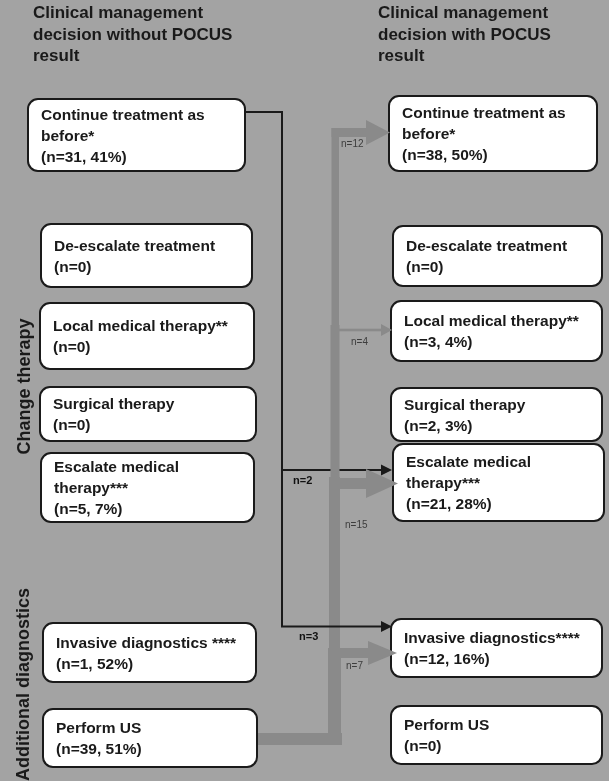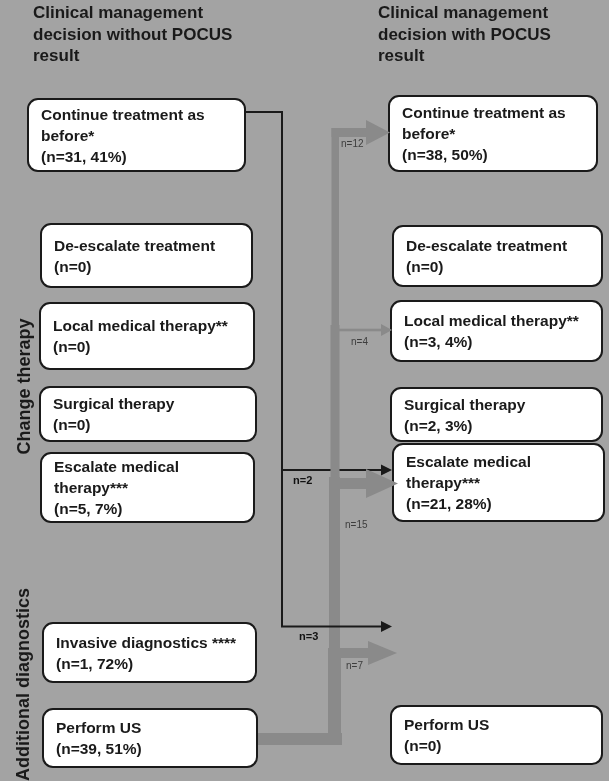--- a/index.html
+++ b/index.html
@@ -83,21 +83,21 @@
     <div class="txt">Surgical therapy
 (n=0)</div>
   </div>
   <div class="box" style="left:40px;top:452px;width:215px;height:71px;">
     <div class="txt">Escalate medical
 therapy***
 (n=5, 7%)</div>
   </div>
   <div class="box" style="left:42px;top:622px;width:215px;height:61px;">
     <div class="txt">Invasive diagnostics ****
-(n=1, 72%)</div>
+(n=1, 52%)</div>
   </div>
   <div class="box" style="left:42px;top:708px;width:216px;height:60px;">
     <div class="txt">Perform US
 (n=39, 51%)</div>
   </div>
 
   <div class="box" style="left:388px;top:95px;width:210px;height:77px;">
     <div class="txt">Continue treatment as
 before*
 (n=38, 50%)</div>
@@ -111,20 +111,24 @@
 (n=3, 4%)</div>
   </div>
   <div class="box" style="left:390px;top:387px;width:213px;height:55px;">
     <div class="txt">Surgical therapy
 (n=2, 3%)</div>
   </div>
   <div class="box" style="left:392px;top:443px;width:213px;height:79px;">
     <div class="txt">Escalate medical
 therapy***
 (n=21, 28%)</div>
+  </div>
+  <div class="box" style="left:390px;top:618px;width:213px;height:60px;">
+    <div class="txt">Invasive diagnostics****
+(n=12, 16%)</div>
   </div>
   <div class="box" style="left:390px;top:705px;width:213px;height:60px;">
     <div class="txt">Perform US
 (n=0)</div>
   </div>
 
   <svg class="connectors" width="609" height="781" viewBox="0 0 609 781">
 
     <g>
       <line x1="282" y1="470" x2="383" y2="470" stroke="#1a1a1a" stroke-width="2"></line>

